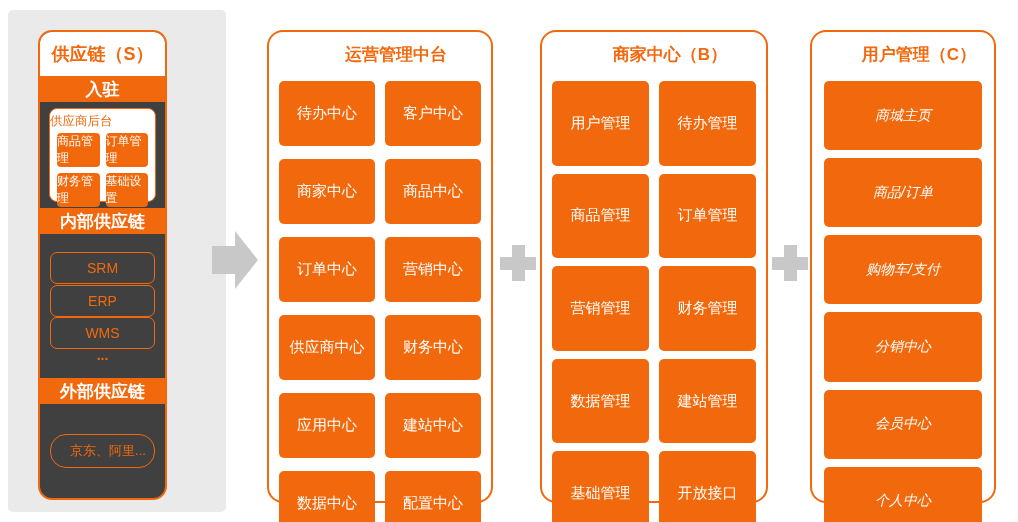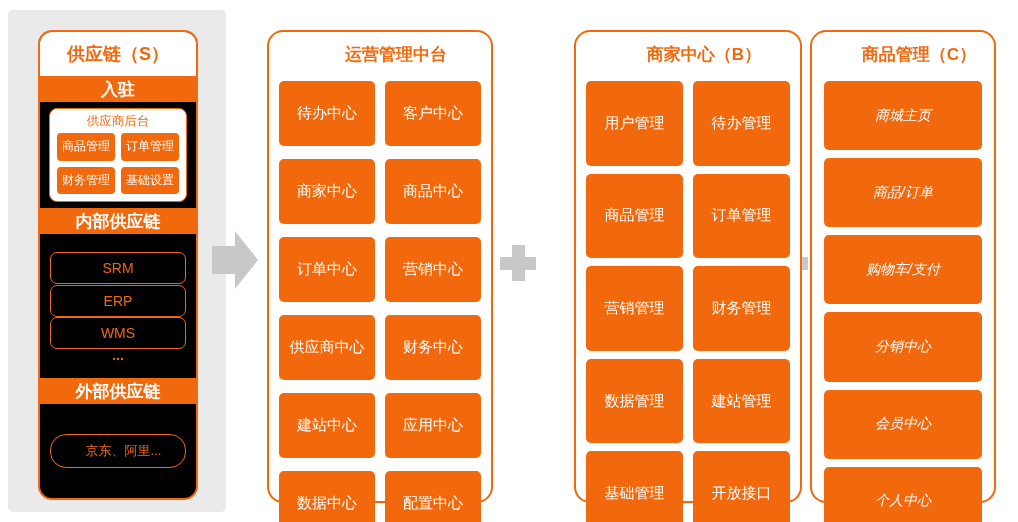--- a/index.html
+++ b/index.html
@@ -3,31 +3,31 @@
 <meta charset="utf-8">
 <style>
   * { margin:0; padding:0; box-sizing:border-box; }
   html,body { background:#ffffff; }
   body { font-family:"Liberation Sans","DejaVu Sans",sans-serif; }
   .canvas { position:relative; width:1018px; height:522px; background:#ffffff; overflow:hidden; }
 
   
   .sc-panel { position:absolute; left:8px; top:10px; width:218px; height:502px;
               background:#EAEAEA; border-radius:5px; }
-  .sc-box { position:absolute; left:30px; top:20px; width:160px; height:470px;
-            border:2px solid #F2690D; border-radius:14px; background:#000000;
+  .sc-box { position:absolute; left:30px; top:20px; width:129px; height:470px;
+            border:2px solid #F2690D; border-radius:14px; background:#404040;
             overflow:hidden; display:flex; flex-direction:column; }
   .sc-title { height:44px; background:#ffffff; color:#F2690D; font-weight:bold;
               font-size:18px; display:flex; align-items:center; justify-content:center; }
   .sc-bar { height:26px; background:#F2690D; color:#ffffff; font-weight:bold;
             font-size:17px; display:flex; align-items:center; justify-content:center; flex:none; }
   .vendor-area { height:106px; padding:6px 9px; flex:none; }
   .vendor-box { height:94px; background:#ffffff; border:1.5px solid #F2690D; border-radius:8px;
                 display:flex; flex-direction:column; }
-  .vendor-label { color:#F2690D; font-size:12.5px; text-align:center; padding:4px 0 3px; }
+  .vendor-label { color:#F2690D; font-size:12.5px; text-align:left; padding:4px 0 3px; }
   .vendor-grid { display:grid; grid-template-columns:1fr 1fr; gap:6px; padding:0 7px 7px; flex:1; }
   .vendor-btn { background:#F2690D; color:#ffffff; font-size:12px; border-radius:4px;
                 display:flex; align-items:center; justify-content:center; }
   .sc-mid { flex:1; display:flex; flex-direction:column; justify-content:space-evenly;
             padding:18px 10px; }
   .obox { height:32px; border:1.5px solid #F2690D; border-radius:7px; color:#F2690D;
           font-size:14px; display:flex; align-items:center; justify-content:center; }
   .sc-ellipsis { color:#F2690D; font-size:14px; font-weight:bold; text-align:center;
                  line-height:10px; }
   .sc-bottom { height:94px; display:flex; flex-direction:column; justify-content:space-evenly;
@@ -40,21 +40,21 @@
   .plus { position:absolute; width:36px; height:36px; }
   .plus::before { content:""; position:absolute; left:0; top:11.5px; width:36px; height:13px; background:#C8C8C8; }
   .plus::after  { content:""; position:absolute; left:11.5px; top:0; width:13px; height:36px; background:#C8C8C8; }
   .plus-1 { left:500px; top:245px; }
   .plus-2 { left:772px; top:245px; }
 
   
   .col { position:absolute; top:30px; height:473px; background:#ffffff;
          border:2px solid #F2690D; border-radius:16px; display:flex; flex-direction:column; }
   .col-2 { left:267px; width:226px; }
-  .col-3 { left:540px; width:228px;margin-left:34px; }
+  .col-3 { left:540px; width:228px; }
   .col-4 { left:810px; width:186px; }
   .col-title { height:45px; color:#F2690D; font-weight:bold; font-size:17px;
                display:flex; align-items:center; justify-content:center; flex:none;padding-left:32px; }
   .col-main { height:296px; flex:none; }
   .grid-2 { display:grid; grid-template-columns:1fr 1fr; padding:4px 10px 10px;
             column-gap:10px; height:100%; }
   .grid-r6 { grid-template-rows:repeat(6,1fr); row-gap:13px; }
   .grid-r5 { grid-template-rows:repeat(5,1fr); row-gap:8px; }
   .btn { background:#F2690D; color:#ffffff; border-radius:5px; font-size:15px;
          display:flex; align-items:center; justify-content:center; }
@@ -110,22 +110,22 @@
     <div class="col-title">运营管理中台</div>
     <div class="col-main grid-2 grid-r6">
       <div class="btn">待办中心</div>
       <div class="btn">客户中心</div>
       <div class="btn">商家中心</div>
       <div class="btn">商品中心</div>
       <div class="btn">订单中心</div>
       <div class="btn">营销中心</div>
       <div class="btn">供应商中心</div>
       <div class="btn">财务中心</div>
+      <div class="btn">应用中心</div>
       <div class="btn">建站中心</div>
-      <div class="btn">应用中心</div>
       <div class="btn">数据中心</div>
       <div class="btn">配置中心</div>
     </div>
 
   </div>
 
   <div class="col col-3">
     <div class="col-title">商家中心（B）</div>
     <div class="col-main grid-2 grid-r5">
       <div class="btn">用户管理</div>
@@ -136,21 +136,21 @@
       <div class="btn">财务管理</div>
       <div class="btn">数据管理</div>
       <div class="btn">建站管理</div>
       <div class="btn">基础管理</div>
       <div class="btn">开放接口</div>
     </div>
 
   </div>
 
   <div class="col col-4">
-    <div class="col-title">商品管理（C）</div>
+    <div class="col-title">用户管理（C）</div>
     <div class="col-main list-6">
       <div class="btn btn-wide">商城主页</div>
       <div class="btn btn-wide">商品/订单</div>
       <div class="btn btn-wide">购物车/支付</div>
       <div class="btn btn-wide">分销中心</div>
       <div class="btn btn-wide">会员中心</div>
       <div class="btn btn-wide">个人中心</div>
     </div>
 
   </div>

